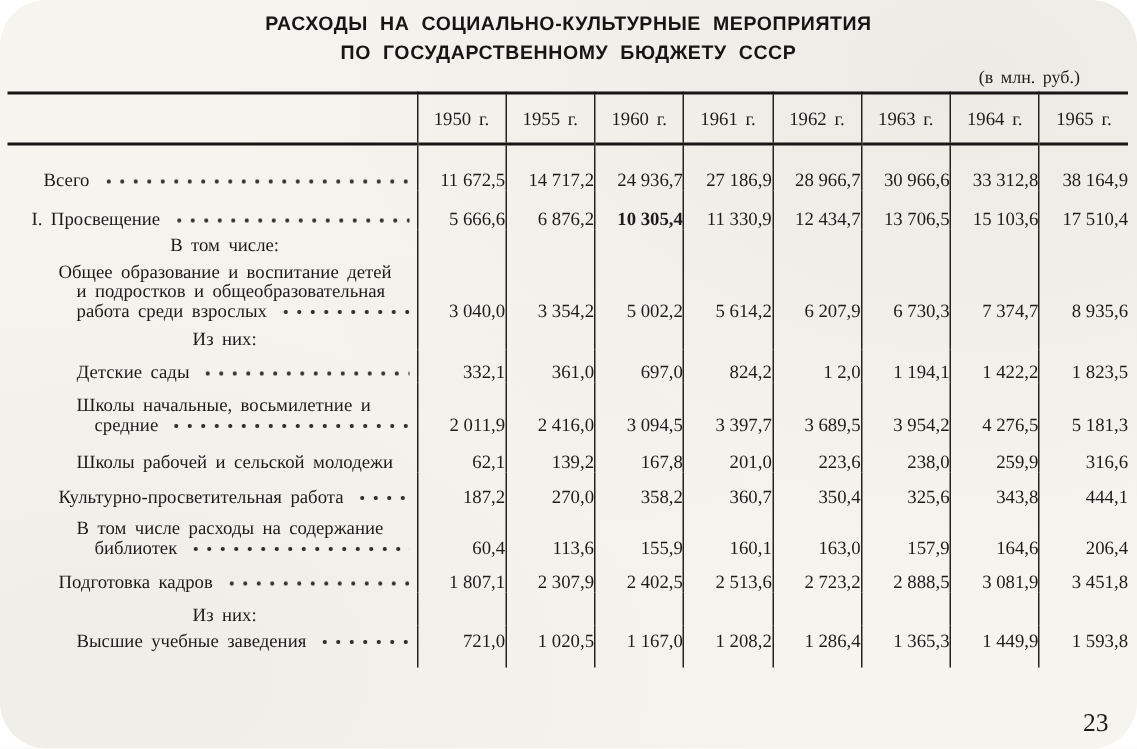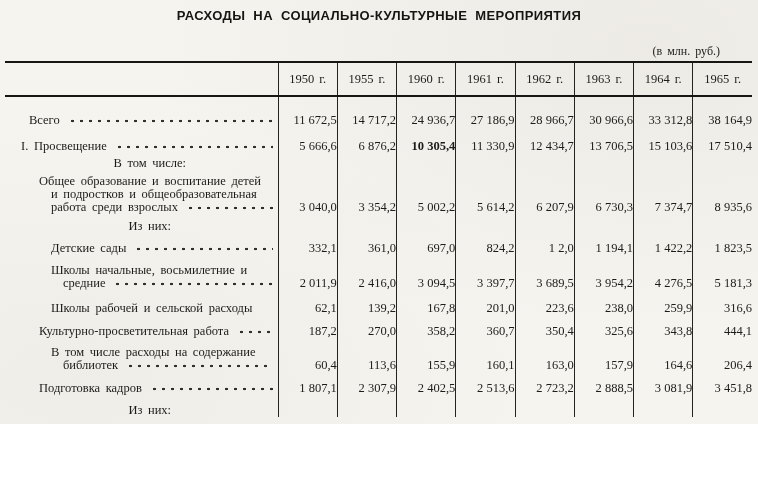--- a/index.html
+++ b/index.html
@@ -1,24 +1,25 @@
 <!DOCTYPE html>
 <html><head>
 <meta charset="utf-8">
 <style>
   html,body { margin:0; padding:0; }
   .page {
-    position:relative; width:758px; height:424px;
+    position:relative; width:758px; height:499px;
     background:
       radial-gradient(ellipse at 85% 10%, rgba(120,110,95,0.07), rgba(0,0,0,0) 55%),
       radial-gradient(ellipse at 10% 90%, rgba(120,110,95,0.05), rgba(0,0,0,0) 50%),
       #f6f4ef;
     font-family:"Liberation Serif", serif;
     color:#1d1c1a;
     overflow:hidden;
+    border-radius:31px;
   }
   .title {
     position:absolute; top:7px; left:0; right:0;
     text-align:center;
     font-family:"Liberation Sans", sans-serif;
     font-weight:bold; font-size:13px; line-height:18.5px;
     letter-spacing:0.4px; word-spacing:4px;
     color:#161513;
   }
   .unit-note {
@@ -70,20 +71,21 @@
     font-size:17px;
   }
 </style>
 </head>
 <body>
 
 <div class="page">
 
   <div class="title">
     <div>РАСХОДЫ НА СОЦИАЛЬНО-КУЛЬТУРНЫЕ МЕРОПРИЯТИЯ</div>
+    <div>ПО ГОСУДАРСТВЕННОМУ БЮДЖЕТУ СССР</div>
   </div>
 
   <div class="unit-note">(в млн. руб.)</div>
 
   <table class="main">
     <colgroup>
       <col style="width:273px">
       <col style="width:59.25px">
         <col style="width:59.25px">
         <col style="width:59.25px">
@@ -211,21 +213,21 @@
           <td class="num" style="padding-top: 9px;">3 094,5</td>
           <td class="num" style="padding-top: 9px;">3 397,7</td>
           <td class="num" style="padding-top: 9px;">3 689,5</td>
           <td class="num" style="padding-top: 9px;">3 954,2</td>
           <td class="num" style="padding-top: 9px;">4 276,5</td>
           <td class="num" style="padding-top: 9px;">5 181,3</td>
         </tr>
         <tr>
           <td style="padding-top: 12px;">
             <div class="lblwrap lvl2">
-              <div class="line"><span>Школы рабочей и сельской расходы</span></div>
+              <div class="line"><span>Школы рабочей и сельской молодежи</span></div>
             </div>
           </td>
           <td class="num" style="padding-top: 12px;">62,1</td>
           <td class="num" style="padding-top: 12px;">139,2</td>
           <td class="num" style="padding-top: 12px;">167,8</td>
           <td class="num" style="padding-top: 12px;">201,0</td>
           <td class="num" style="padding-top: 12px;">223,6</td>
           <td class="num" style="padding-top: 12px;">238,0</td>
           <td class="num" style="padding-top: 12px;">259,9</td>
           <td class="num" style="padding-top: 12px;">316,6</td>
@@ -284,18 +286,33 @@
           </td>
           <td class="num" style="padding-top: 9px;"></td>
           <td class="num" style="padding-top: 9px;"></td>
           <td class="num" style="padding-top: 9px;"></td>
           <td class="num" style="padding-top: 9px;"></td>
           <td class="num" style="padding-top: 9px;"></td>
           <td class="num" style="padding-top: 9px;"></td>
           <td class="num" style="padding-top: 9px;"></td>
           <td class="num" style="padding-top: 9px;"></td>
         </tr>
+        <tr class="last">
+          <td style="padding-top: 4px;">
+            <div class="lblwrap lvl2">
+              <div class="line lead"><span>Высшие учебные заведения</span><span class="dots"></span></div>
+            </div>
+          </td>
+          <td class="num" style="padding-top: 4px;">721,0</td>
+          <td class="num" style="padding-top: 4px;">1 020,5</td>
+          <td class="num" style="padding-top: 4px;">1 167,0</td>
+          <td class="num" style="padding-top: 4px;">1 208,2</td>
+          <td class="num" style="padding-top: 4px;">1 286,4</td>
+          <td class="num" style="padding-top: 4px;">1 365,3</td>
+          <td class="num" style="padding-top: 4px;">1 449,9</td>
+          <td class="num" style="padding-top: 4px;">1 593,8</td>
+        </tr>
       </tbody>
   </table>
 
   <div class="page-number">23</div>
 
 </div>
 
 </body></html>

